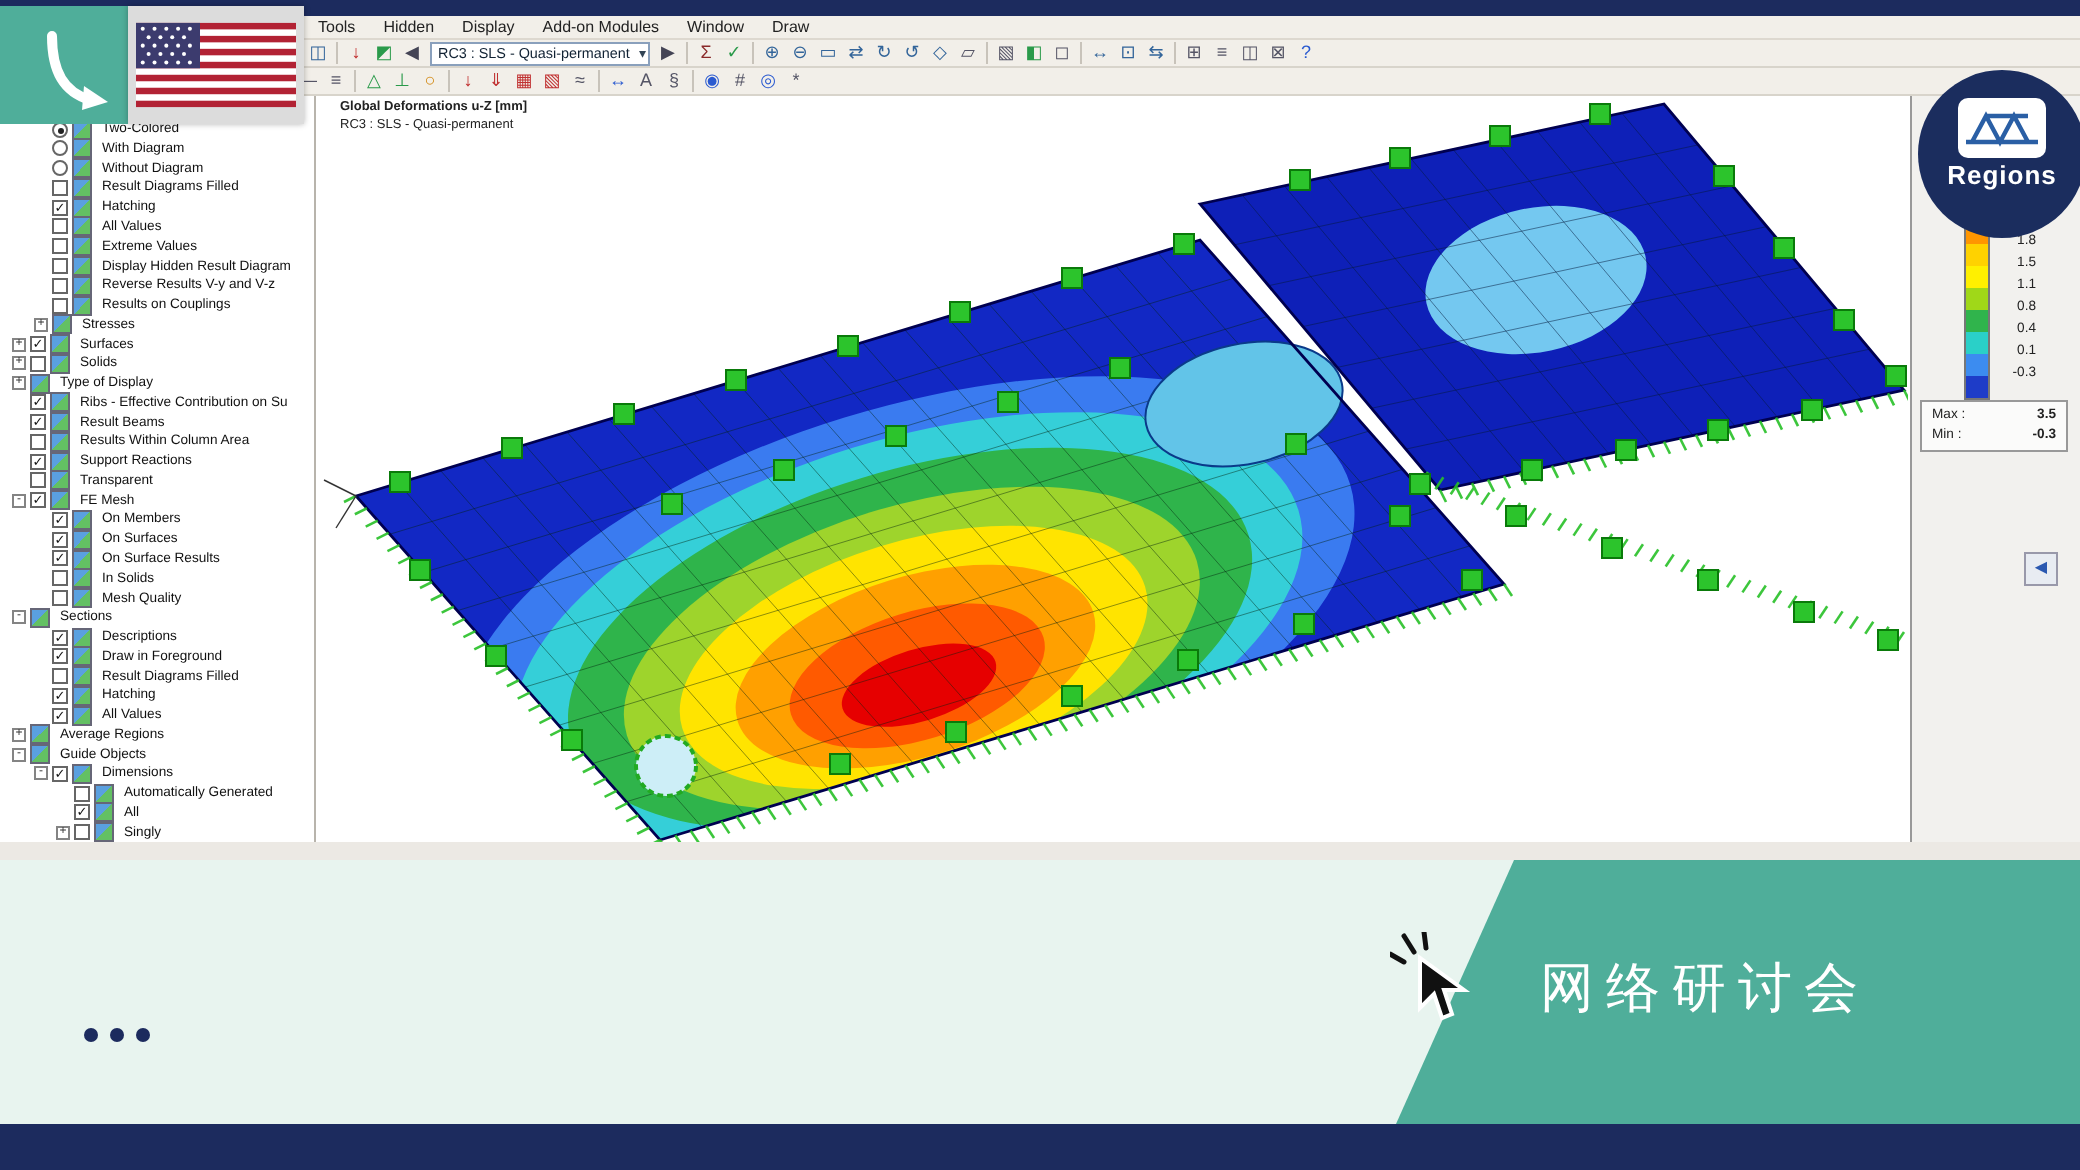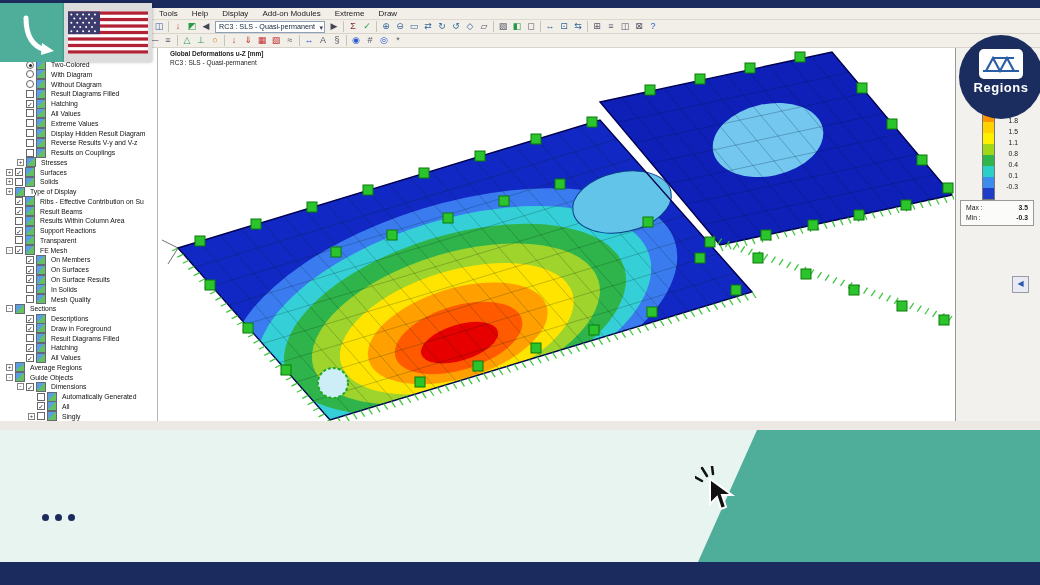--- a/index.html
+++ b/index.html
@@ -79,24 +79,24 @@
   .dot{width:7px;height:7px;border-radius:50%;background:#1c2b5e;}
 </style>
 </head>
 <body>
 
 <div class="topbar"></div>
 
 <div class="rfem">
   <div class="menubar">
       <span class="menu-item">Tools</span>
-      <span class="menu-item">Help</span>
+      <span class="menu-item">Hidden</span>
       <span class="menu-item">Display</span>
       <span class="menu-item">Add-on Modules</span>
-      <span class="menu-item">Extreme</span>
+      <span class="menu-item">Window</span>
       <span class="menu-item">Draw</span>
     </div>
   <div class="toolbar">
     <span class="tgroup">
         <span class="ticon" style="color: rgb(184, 134, 11);">□</span>
         <span class="ticon" style="color: rgb(184, 134, 11);">▣</span>
         <span class="ticon" style="color: rgb(51, 101, 154);">▦</span>
         <span class="ticon" style="color: rgb(85, 85, 102);">▤</span>
         <span class="tsep"></span>
         <span class="ticon" style="color: rgb(170, 51, 51);">✕</span>
@@ -780,20 +780,21 @@
 <div class="dlubal">
   <svg width="46" height="32" viewBox="0 0 46 32">
     <rect x="1" y="1" width="44" height="30" rx="5" fill="#fff"></rect>
     <path d="M5,23 H41 M8,23 L15,10 L22,23 L29,10 L36,23 M15,10 H36" stroke="#2a5fa5" stroke-width="2.2" fill="none"></path>
   </svg>
   <div class="dlubal-text">Regions</div>
 </div>
 
 <div class="band">
   <div class="teal-wedge"></div>
+  <div class="webinar-text">网络研讨会</div>
   <div class="click-icon">
     <svg width="46" height="46" viewBox="0 0 46 46">
       <g stroke="#111" stroke-width="2.5" stroke-linecap="round">
         <line x1="12" y1="10" x2="7" y2="2"></line>
         <line x1="7" y1="15" x2="0" y2="11"></line>
         <line x1="18" y1="8" x2="17" y2="0"></line>
       </g>
       <path d="M15,13 L15,38 L22,31 L26,43 L31,41 L27,29 L37,29 Z" fill="#111" stroke="#fff" stroke-width="2"></path>
     </svg>
   </div>

